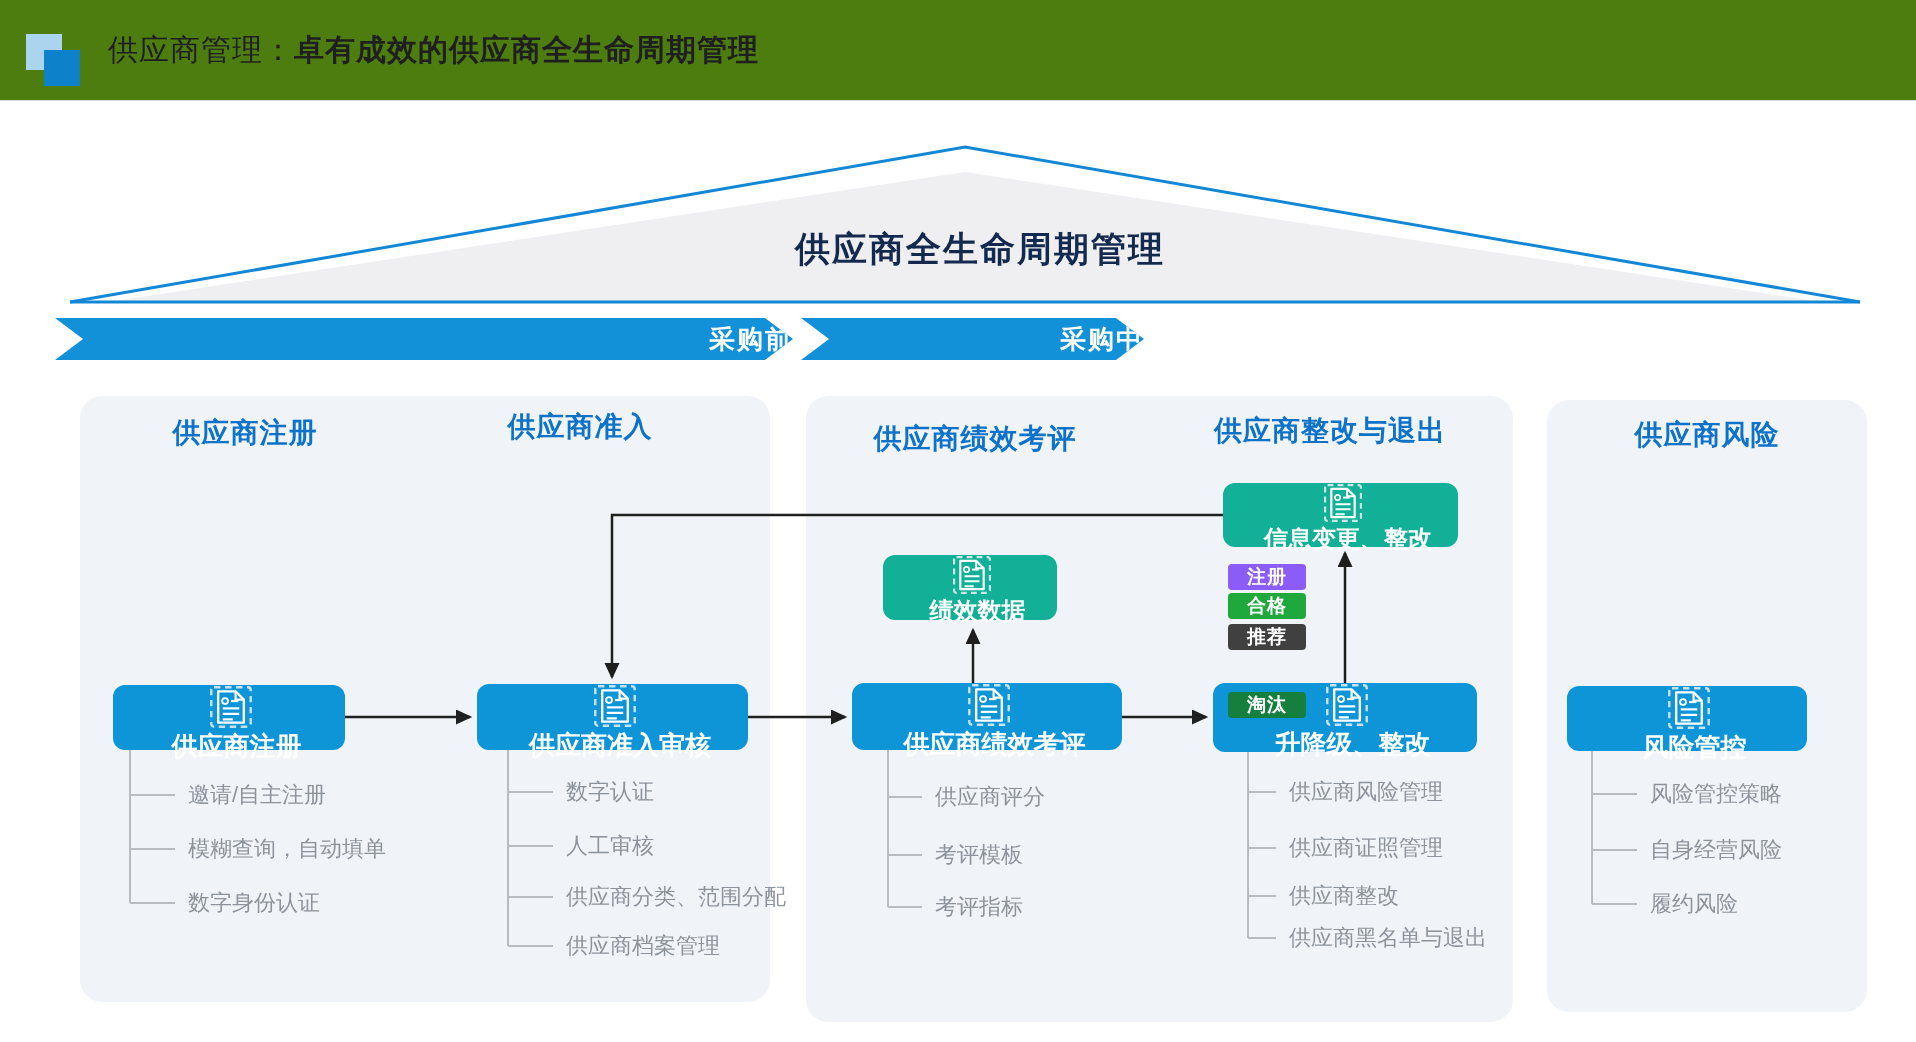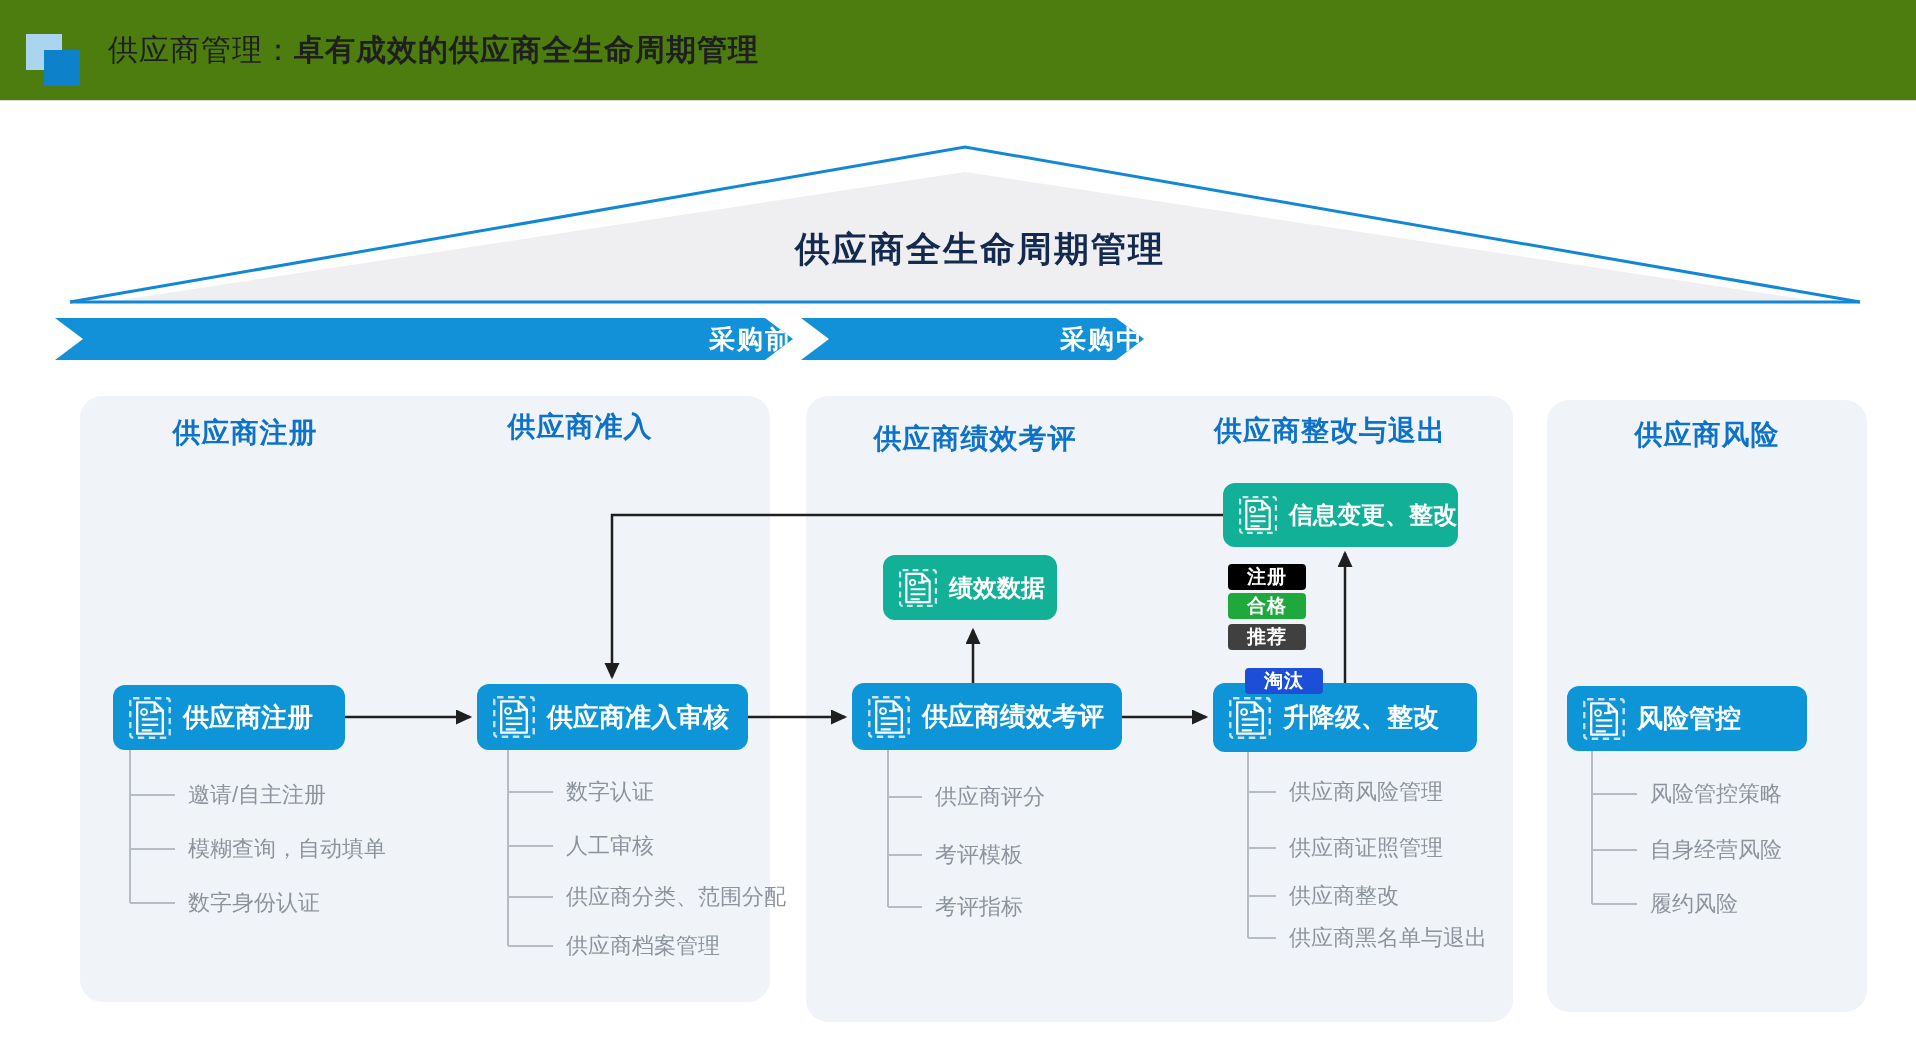--- a/index.html
+++ b/index.html
@@ -36,40 +36,40 @@
   .panel2{left:806px;top:396px;width:707px;height:626px;}
   .panel3{left:1547px;top:400px;width:320px;height:612px;}
   .col-head{position:absolute;font-size:28px;font-weight:800;color:#0e72c8;
             letter-spacing:1px;white-space:nowrap;transform:translateX(-50%);}
 
   
   .overlay{position:absolute;left:0;top:0;width:1916px;height:1042px;pointer-events:none;z-index:3;}
 
   
   .node{position:absolute;display:flex;align-items:center;z-index:4;
-        color:#fff;font-weight:700;border-radius:12px;padding-left:15px;box-sizing:border-box;}
+        color:#fff;font-weight:700;border-radius:12px;padding-left:15px;box-sizing:border-box;flex-direction:column;}
   .node .ic{flex:0 0 auto;margin-right:11px;}
   .blue{background:#0d95d8;font-size:26px;}
   .green{background:#12b096;font-size:24px;}
   .nb-register{left:113px;top:685px;width:232px;height:65px;}
   .nb-review{left:477px;top:684px;width:271px;height:66px;}
   .nb-perf{left:852px;top:683px;width:270px;height:67px;}
   .nb-grade{left:1213px;top:683px;width:264px;height:69px;}
   .nb-risk{left:1567px;top:686px;width:240px;height:65px;}
   .nb-perfdata{left:883px;top:555px;width:174px;height:65px;}
   .nb-change{left:1223px;top:483px;width:235px;height:64px;}
 
   
   .tag{position:absolute;left:1228px;width:78px;height:26px;border-radius:4px;z-index:4;
        color:#fff;font-size:19px;font-weight:700;display:flex;align-items:center;justify-content:center;
        letter-spacing:1px;}
-  .tag1{top:564px;background:#000000;}
+  .tag1{top:564px;background:#8b5cf6;}
   .tag2{top:593px;background:#1fa93c;}
   .tag3{top:624px;background:#404040;}
-  .tag4{top:668px;background:#1d4ed8;margin-left:17px;}
+  .tag4{top:692px;background:#15803d;}
 
   
   .tree-item{position:absolute;font-size:22px;color:#8d939d;white-space:nowrap;z-index:2;
              transform:translateY(-50%);}
 </style>
 </head>
 <body>
 
 <div class="stage">
 

